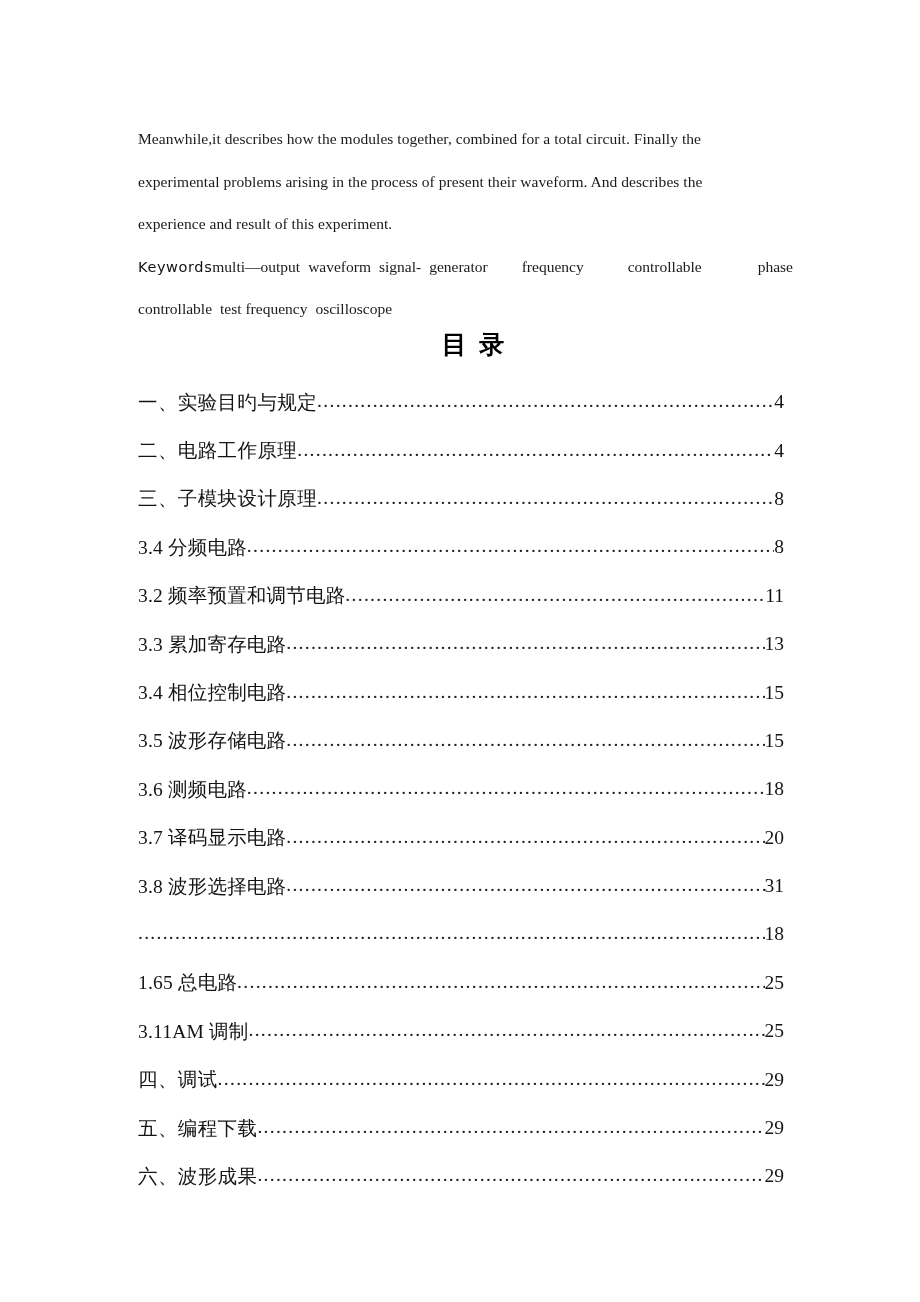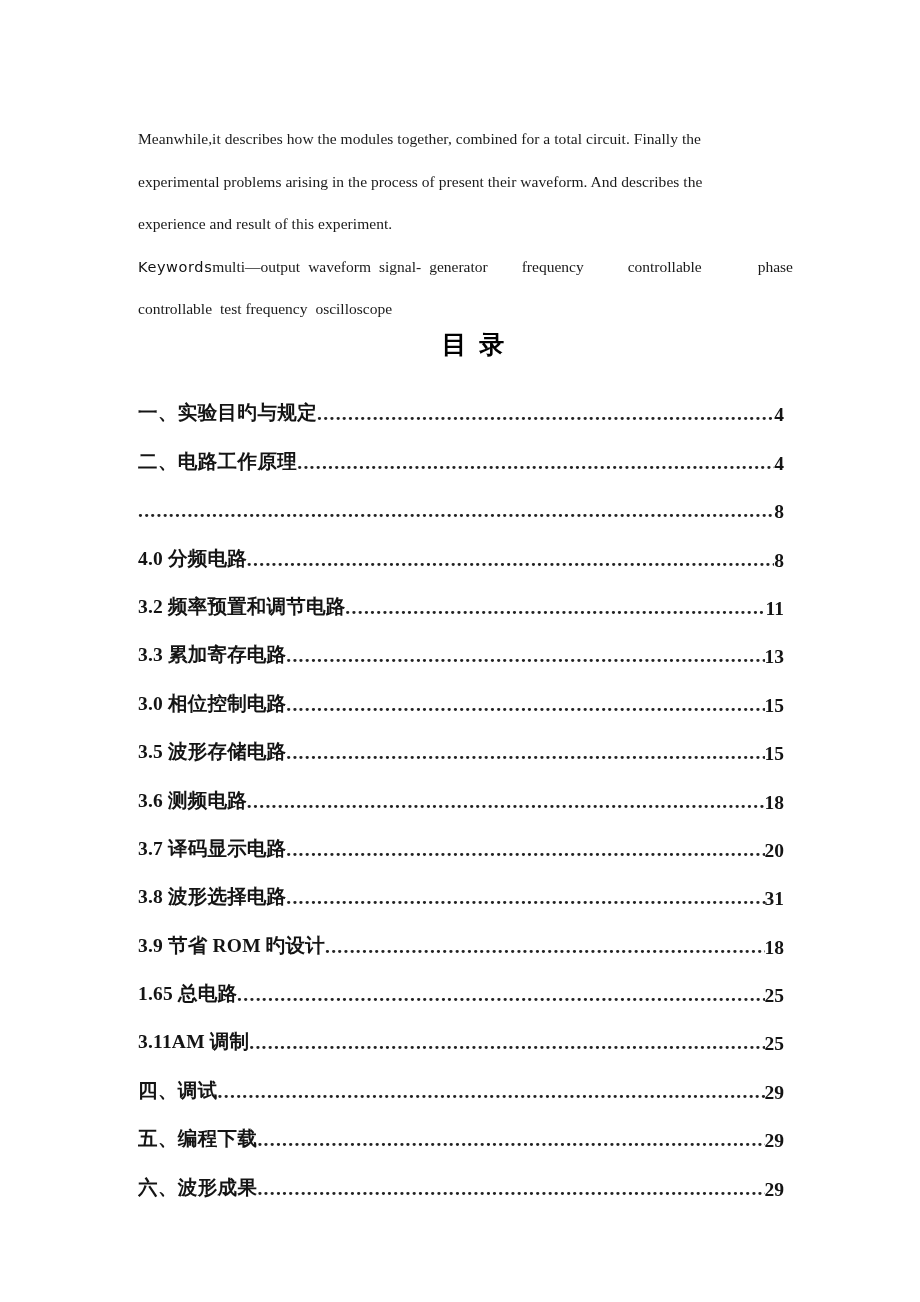--- a/index.html
+++ b/index.html
@@ -88,26 +88,25 @@
 
   
   .toc {
     position: absolute;
     left: 138px;
     top: 378px;
     width: 646px;
   }
   .toc-row {
     display: flex;
-    align-items: flex-end;
+    align-items: center;
     height: 48.4px;
     font-size: 19.5px;
     color: #141414;
     overflow: hidden;
-    font-weight: bold;
   }
   .toc-label {
     flex: 0 0 auto;
     white-space: nowrap;
     font-family: "Liberation Serif", "DejaVu Serif", serif;
     letter-spacing: 0.2px;
   }
   .toc-leader {
     flex: 1 1 auto;
     overflow: hidden;
@@ -156,40 +155,41 @@
         <span class="toc-label">一、实验目旳与规定</span>
         <span class="toc-leader">.......................................................................................................................................................................................................</span>
         <span class="toc-page">4</span>
       </div>
       <div class="toc-row level1">
         <span class="toc-label">二、电路工作原理</span>
         <span class="toc-leader">.......................................................................................................................................................................................................</span>
         <span class="toc-page">4</span>
       </div>
       <div class="toc-row level1">
+        <span class="toc-label">三、子模块设计原理</span>
         <span class="toc-leader">.......................................................................................................................................................................................................</span>
         <span class="toc-page">8</span>
       </div>
       <div class="toc-row level2">
-        <span class="toc-label">4.0  分频电路</span>
+        <span class="toc-label">3.4  分频电路</span>
         <span class="toc-leader">.......................................................................................................................................................................................................</span>
         <span class="toc-page">8</span>
       </div>
       <div class="toc-row level2">
         <span class="toc-label">3.2 频率预置和调节电路</span>
         <span class="toc-leader">.......................................................................................................................................................................................................</span>
         <span class="toc-page">11</span>
       </div>
       <div class="toc-row level2">
         <span class="toc-label">3.3 累加寄存电路</span>
         <span class="toc-leader">.......................................................................................................................................................................................................</span>
         <span class="toc-page">13</span>
       </div>
       <div class="toc-row level2">
-        <span class="toc-label">3.0 相位控制电路</span>
+        <span class="toc-label">3.4 相位控制电路</span>
         <span class="toc-leader">.......................................................................................................................................................................................................</span>
         <span class="toc-page">15</span>
       </div>
       <div class="toc-row level2">
         <span class="toc-label">3.5 波形存储电路</span>
         <span class="toc-leader">.......................................................................................................................................................................................................</span>
         <span class="toc-page">15</span>
       </div>
       <div class="toc-row level2">
         <span class="toc-label">3.6 测频电路</span>
@@ -200,21 +200,20 @@
         <span class="toc-label">3.7 译码显示电路</span>
         <span class="toc-leader">.......................................................................................................................................................................................................</span>
         <span class="toc-page">20</span>
       </div>
       <div class="toc-row level2">
         <span class="toc-label">3.8 波形选择电路</span>
         <span class="toc-leader">.......................................................................................................................................................................................................</span>
         <span class="toc-page">31</span>
       </div>
       <div class="toc-row level2">
-        <span class="toc-label">3.9  节省 ROM 旳设计</span>
         <span class="toc-leader">.......................................................................................................................................................................................................</span>
         <span class="toc-page">18</span>
       </div>
       <div class="toc-row level2">
         <span class="toc-label">1.65 总电路</span>
         <span class="toc-leader">.......................................................................................................................................................................................................</span>
         <span class="toc-page">25</span>
       </div>
       <div class="toc-row level2">
         <span class="toc-label">3.11AM 调制</span>

